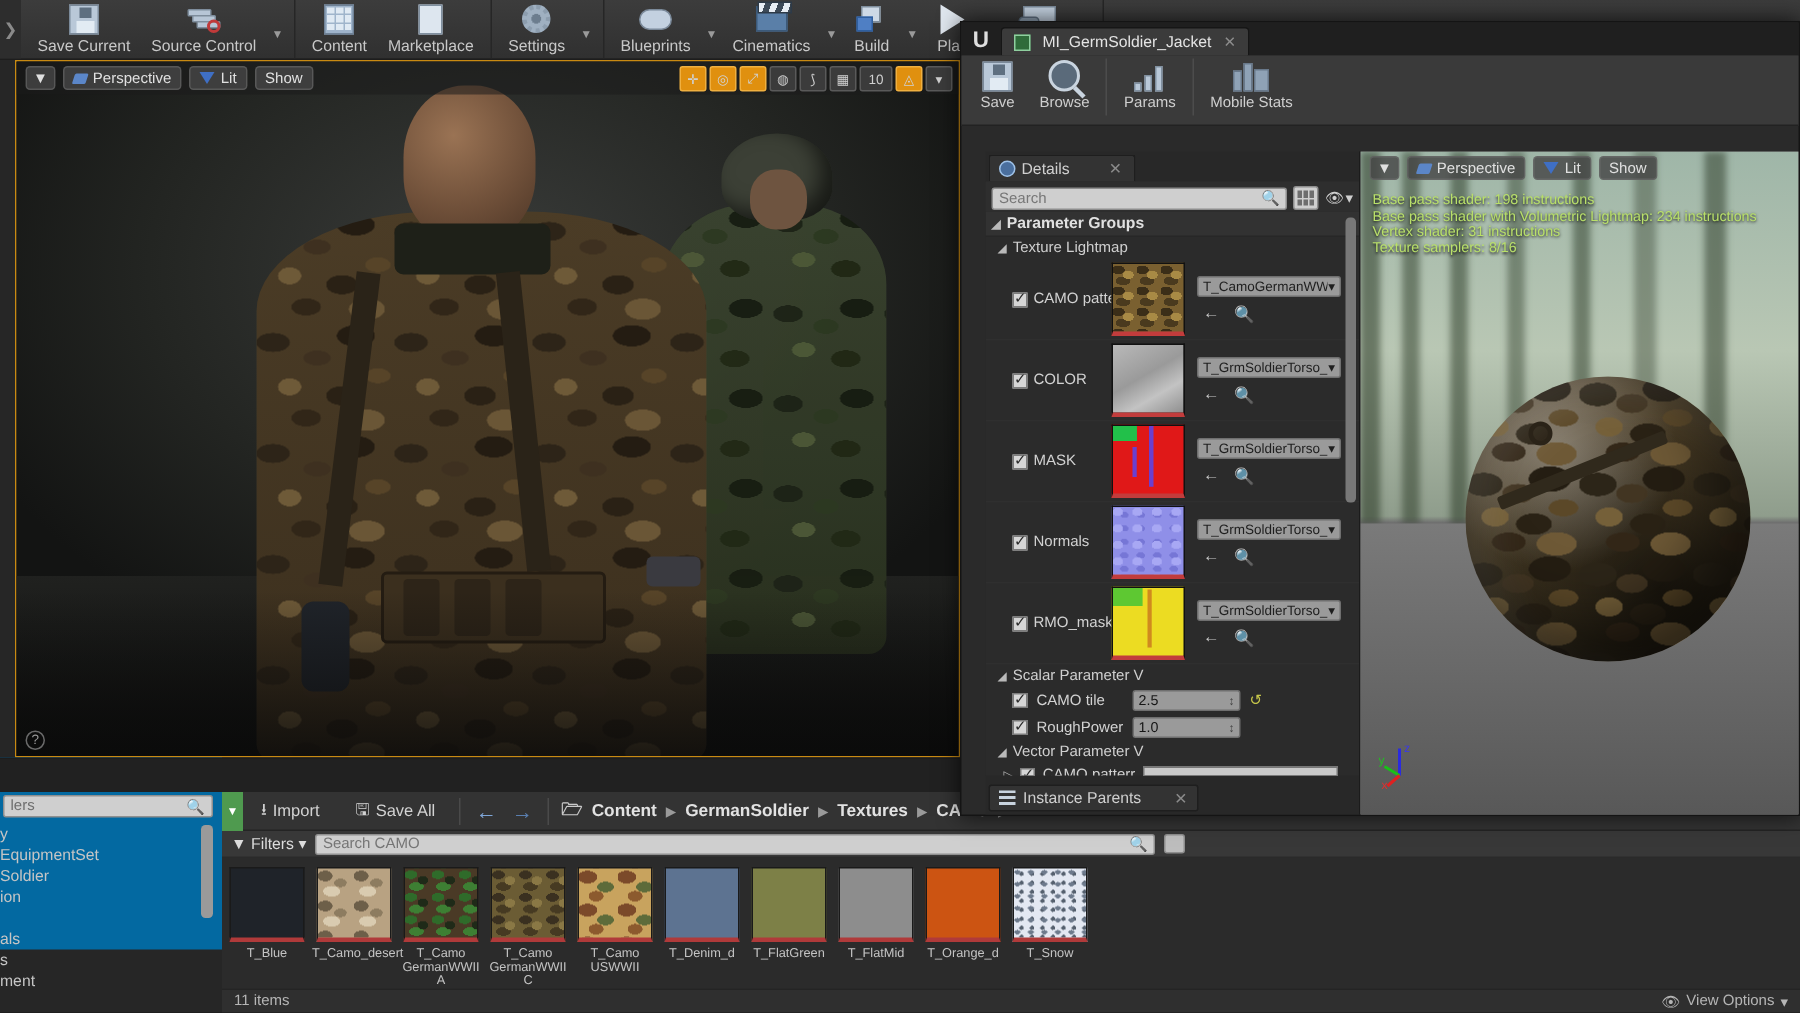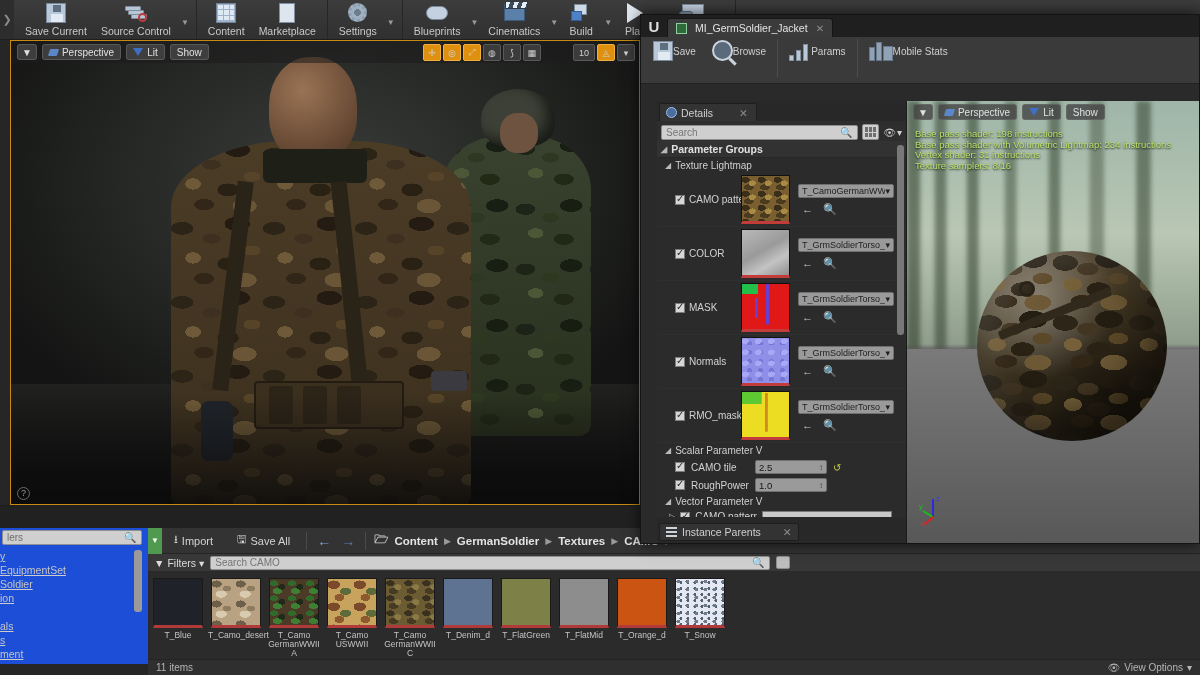--- a/index.html
+++ b/index.html
@@ -122,29 +122,28 @@
   }
   .vp-pill.small{padding:0 4px;}
   .blue-chip{width:9px;height:7px;background:#5b86c8;transform:skewX(-18deg);border-radius:1px;}
   .blue-cone{width:0;height:0;border-left:5px solid transparent;border-right:5px solid transparent;border-top:8px solid #3f6fc4;}
   .vp-right { position:absolute; right:4px; top:3px; display:flex; align-items:center; gap:2px; }
   .gz {
     width:18px;height:17px;border:1px solid #5a5a5a;background:#3b3b3b;border-radius:2px;
     display:flex;align-items:center;justify-content:center;font-size:9px;color:#d0d0d0;
   }
   .gz.on{background:#e0900f;border-color:#f0b040;}
-  .gz.wide{width:22px;margin-left:30px;}
+  .gz.wide{width:22px;}
   .vp-help { position:absolute; left:6px; bottom:4px; width:13px;height:13px;border-radius:50%;
     border:1px solid #6a6a6a;color:#9a9a9a;font-size:9px;text-align:center;line-height:11px;}
 
   
   .left-panel {
-    position:absolute; left:0; top:505px; width:148px; height:159px; background:#1d4ed8;
+    position:absolute; left:0; top:505px; width:148px; height:128px; background:#0369a1;
     border-top:1px solid #1d1d1d;
-    text-decoration:underline;
   }
   .lp-tab {
     height:18px; background:#383838; border:1px solid #1f1f1f; border-bottom:none;
     display:flex; align-items:center; padding:0 6px; gap:10px; font-size:10px; color:#bdbdbd;
     width:52px; margin-left:-8px;
   }
   .lp-search {
     margin:6px 6px 4px 2px; height:15px; background:#cfcfcf; border:1px solid #8f8f8f;
     display:flex; align-items:center; justify-content:space-between; padding:0 4px;
     font-size:10px; color:#6e6e6e; border-radius:2px;
@@ -201,21 +200,21 @@
   .mi-tab {
     display:flex;align-items:center;gap:8px; padding:0 8px; margin-top:3px;
     background:#3b3b3b; border:1px solid #161616; border-bottom:none;
     border-radius:3px 3px 0 0; font-size:10.5px; color:#e4e4e4;
   }
   .tab-ico { width:11px;height:11px;background:#2f6b3a;border:1px solid #8fcf9f; }
   .tab-x { color:#8d8d8d; font-size:10px; }
   .mi-menubar { height:17px; background:#2c2c2c; display:flex; align-items:center; gap:0; padding-left:4px; border-bottom:1px solid #202020;}
   .mi-menubar span{ padding:0 9px; font-size:10.5px; color:#ccc;}
   .mi-toolbar { height:47px; background:#3a3a3a; border-bottom:1px solid #222; display:flex; align-items:flex-start; padding:2px 4px; }
-  .mi-tbtn{ display:flex;align-items:center; padding:0 8px; min-width:40px;}
+  .mi-tbtn{ display:flex;flex-direction:column;align-items:center; padding:0 8px; min-width:40px;}
   .mi-tbtn .lbl{ font-size:10px;color:#cfcfcf;margin-top:1px;}
   .mi-tb-sep{ width:1px;height:38px;background:#4c4c4c;margin:0 3px;}
   .ico-magnify{ width:21px;height:21px;border-radius:50%;border:2px solid #c9d4df;background:#5a6a7a; position:relative;}
   .ico-magnify:after{content:"";position:absolute;right:-6px;bottom:-4px;width:9px;height:3px;background:#c9d4df;transform:rotate(45deg);}
   .ico-params{ width:22px;height:20px;display:flex;align-items:flex-end;gap:2px;}
   .ico-params i{ background:#b9c8d8; border:1px solid #8090a0;}
   .ico-mobile{ width:24px;height:21px;display:flex;align-items:flex-end;gap:1px;}
   .ico-mobile i{ background:#8fa2b6;border:1px solid #68788a;}
 
   
@@ -549,26 +548,26 @@
       </div>
       <div class="asset">
         <div class="thumb" style="background-color:#b8a282;background-image:radial-gradient(ellipse 7px 5px at 20% 25%,#6d5f49 0 70%,transparent 71%),radial-gradient(ellipse 6px 4px at 62% 48%,#8d7c60 0 70%,transparent 71%),radial-gradient(ellipse 8px 5px at 38% 76%,#d9cbb0 0 70%,transparent 71%);background-size:24px 20px,24px 20px,24px 20px;"></div>
         <div class="nm">T_Camo_desert</div>
       </div>
       <div class="asset">
         <div class="thumb" style="background-color:#4a3a26;background-image:radial-gradient(ellipse 6px 4px at 22% 28%,#2f6b2a 0 70%,transparent 71%),radial-gradient(ellipse 5px 4px at 66% 52%,#1f2a18 0 70%,transparent 71%),radial-gradient(ellipse 7px 4px at 42% 80%,#3d7f33 0 70%,transparent 71%);background-size:18px 15px,18px 15px,18px 15px;"></div>
         <div class="nm">T_Camo GermanWWII A</div>
       </div>
       <div class="asset">
+        <div class="thumb" style="background-color:#6b5c34;background-image:radial-gradient(ellipse 6px 4px at 24% 28%,#3a3020 0 70%,transparent 71%),radial-gradient(ellipse 5px 4px at 66% 54%,#8a7845 0 70%,transparent 71%),radial-gradient(ellipse 7px 4px at 42% 80%,#463a22 0 70%,transparent 71%);background-size:18px 15px,18px 15px,18px 15px;"></div>
+        <div class="nm">T_Camo GermanWWII C</div>
+      </div>
+      <div class="asset">
         <div class="thumb" style="background-color:#c8a35e;background-image:radial-gradient(ellipse 9px 6px at 22% 26%,#7b4a2a 0 70%,transparent 71%),radial-gradient(ellipse 8px 5px at 68% 56%,#5d6b3a 0 70%,transparent 71%),radial-gradient(ellipse 7px 5px at 44% 84%,#8c5a2e 0 70%,transparent 71%);background-size:26px 22px,26px 22px,26px 22px;"></div>
         <div class="nm">T_Camo USWWII</div>
-      </div>
-      <div class="asset">
-        <div class="thumb" style="background-color:#6b5c34;background-image:radial-gradient(ellipse 6px 4px at 24% 28%,#3a3020 0 70%,transparent 71%),radial-gradient(ellipse 5px 4px at 66% 54%,#8a7845 0 70%,transparent 71%),radial-gradient(ellipse 7px 4px at 42% 80%,#463a22 0 70%,transparent 71%);background-size:18px 15px,18px 15px,18px 15px;"></div>
-        <div class="nm">T_Camo GermanWWII C</div>
       </div>
       <div class="asset">
         <div class="thumb" style="background:#5d7391"></div>
         <div class="nm">T_Denim_d</div>
       </div>
       <div class="asset">
         <div class="thumb" style="background:#7d8047"></div>
         <div class="nm">T_FlatGreen</div>
       </div>
       <div class="asset">

